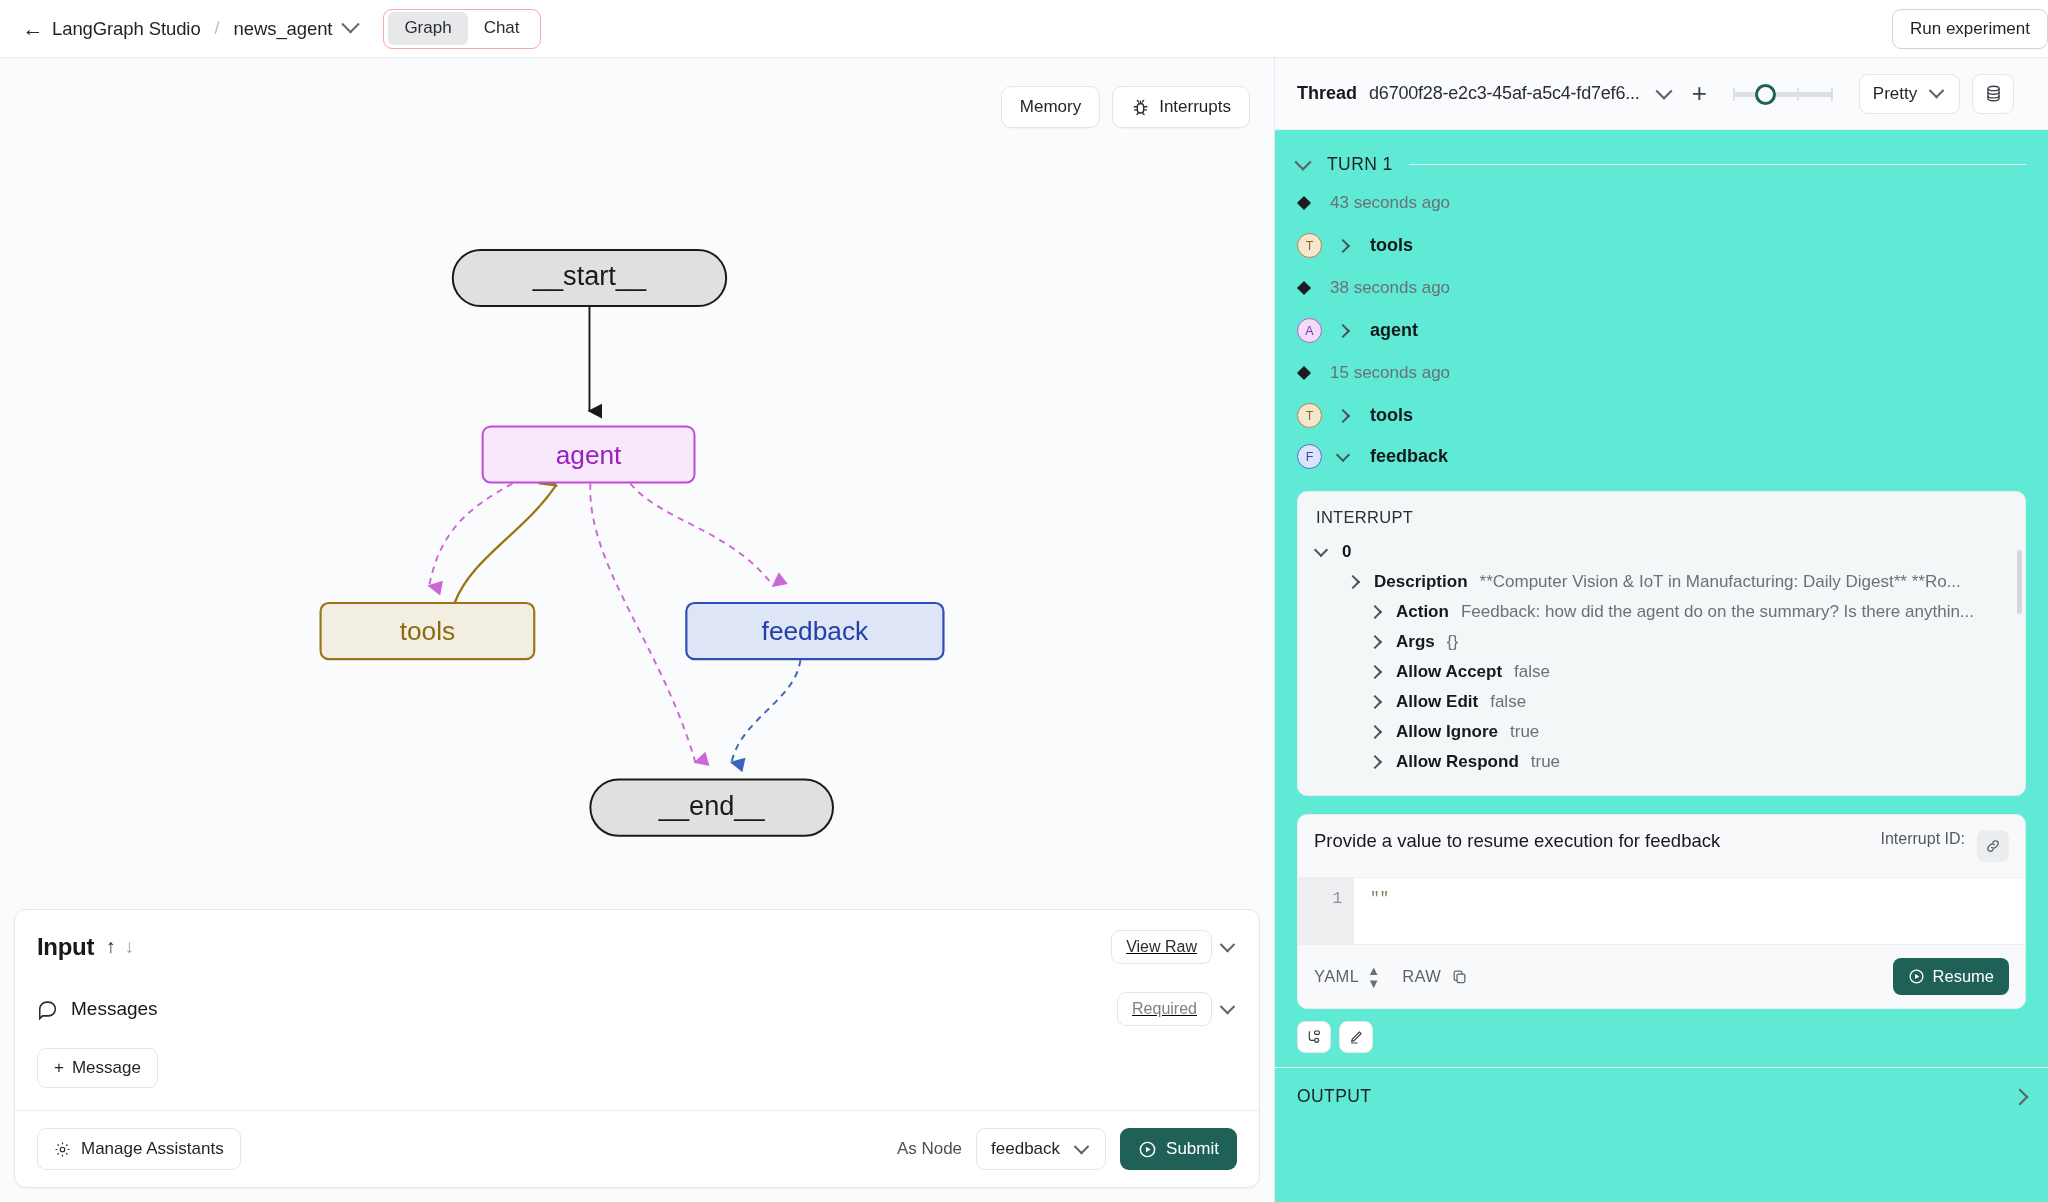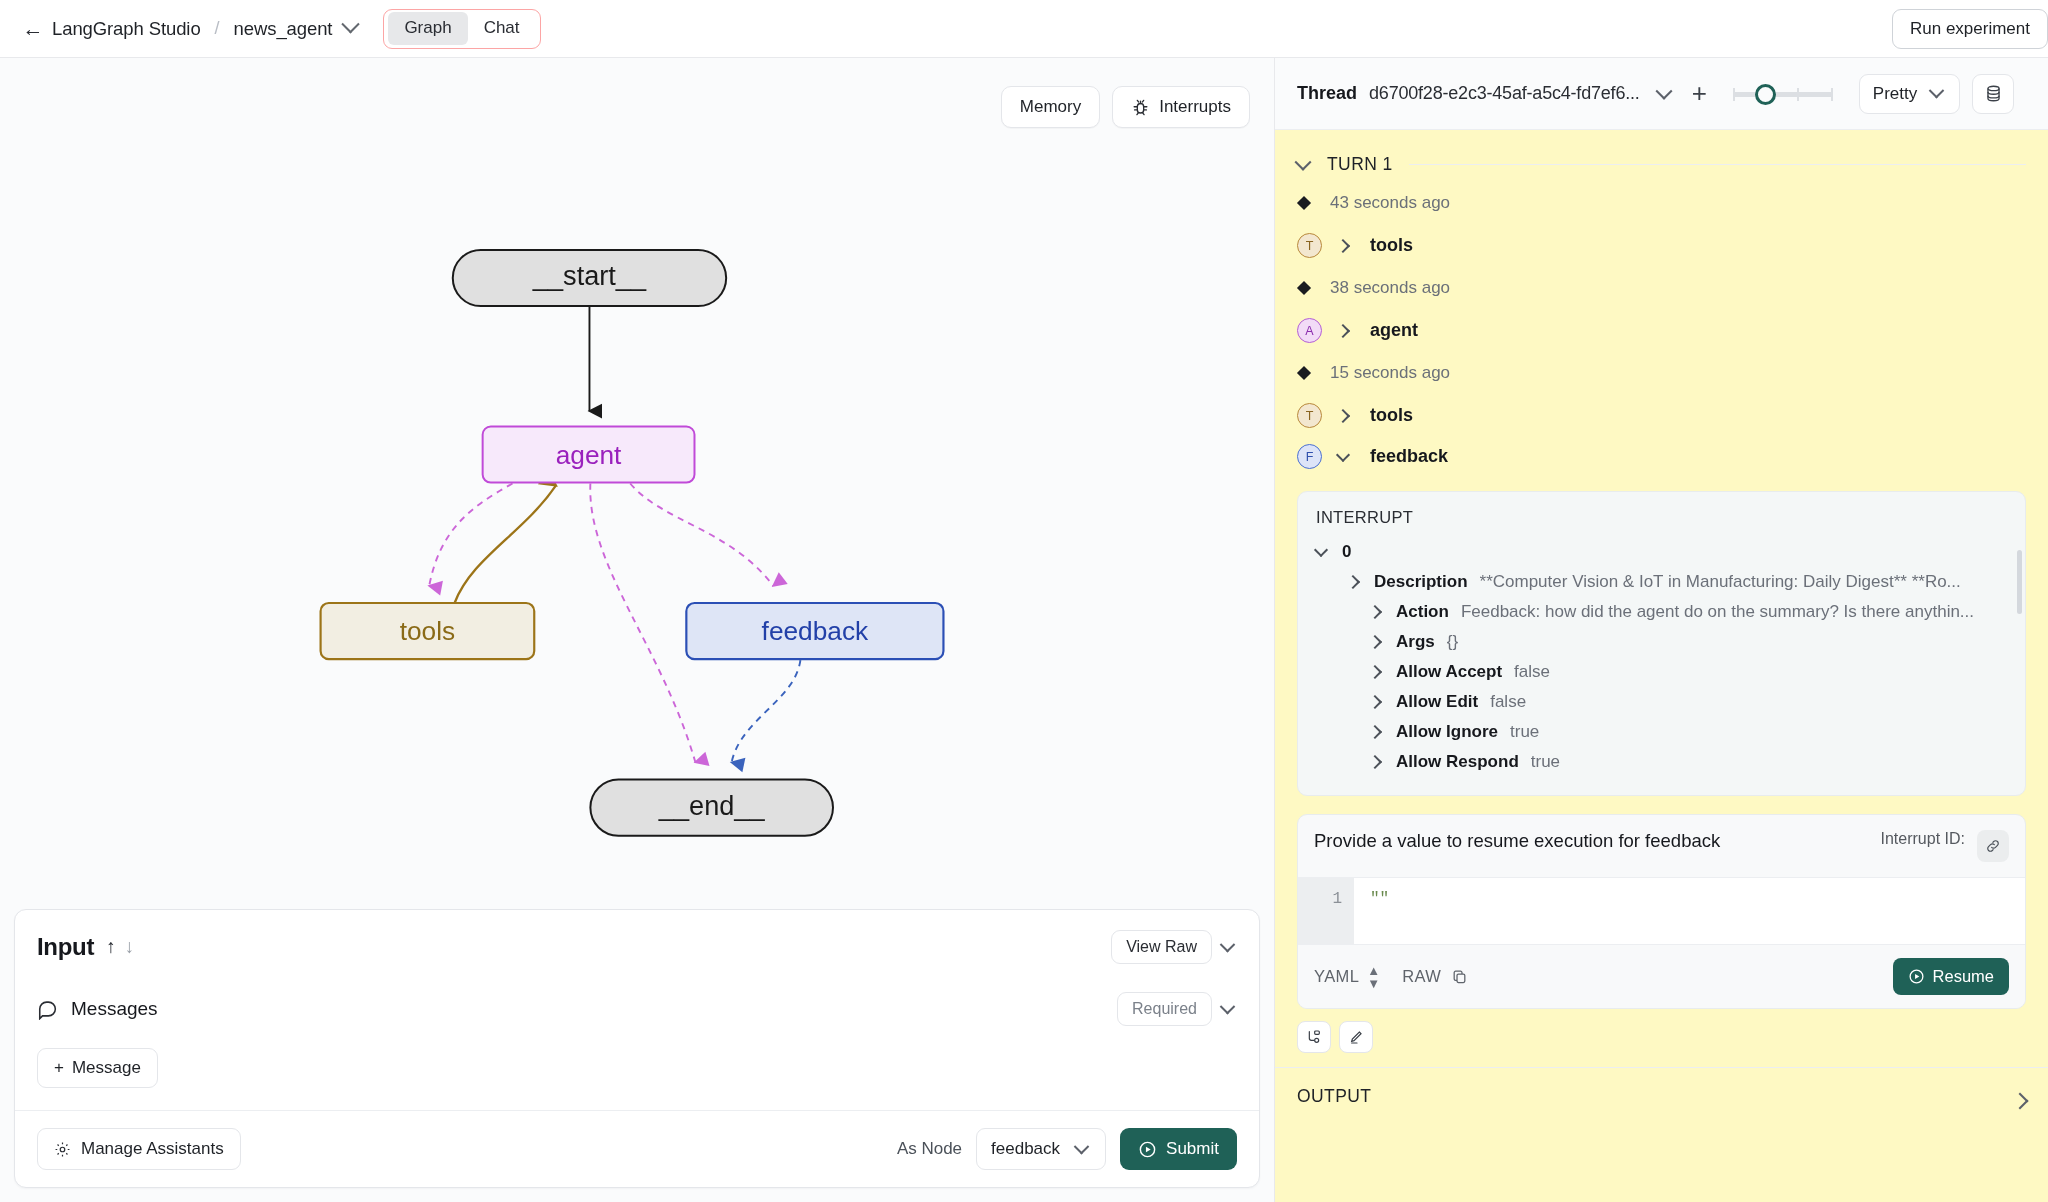--- a/index.html
+++ b/index.html
@@ -78,21 +78,21 @@
     margin: 0 14px 14px 14px; background: #ffffff;
     border: 1px solid #e4e6ea; border-radius: 12px;
     box-shadow: 0 1px 2px rgba(16,24,40,.04);
     display: flex; flex-direction: column;
   }
   .ip-top { padding: 20px 22px 0 22px; }
   .ip-row { display: flex; align-items: center; }
   .ip-title { font-size: 24px; font-weight: 700; color: #16181d; letter-spacing: -0.3px; }
   .ip-arrow { font-size: 19px; color: #2a2d33; margin-left: 12px; cursor: pointer; }
   .ip-arrow.dim { color: #9aa0a8; margin-left: 9px; }
-  .ip-right { margin-left: auto; display: flex; align-items: center; gap: 10px; }
+  .ip-right { margin-left: auto; display: flex; align-items: center; gap: 10px; text-decoration: underline; }
   .pill-btn {
     border: 1px solid #e4e6ea; background: #fff; border-radius: 9px;
     font-size: 16px; color: #2a2d33; padding: 7px 14px; cursor: pointer;
   }
   .pill-btn.muted { color: #7b818a; }
   .chev-sm {
     width: 11px; height: 11px; border-right: 2px solid #5c616a; border-bottom: 2px solid #5c616a;
     transform: rotate(45deg) translate(-2px,-2px); cursor: pointer; margin-right: 4px;
   }
   .ip-msgs { display: flex; align-items: center; padding: 28px 22px 0 22px; }
@@ -153,21 +153,21 @@
     margin-left: 26px; border: 1px solid #e4e6ea; background: #fff; border-radius: 9px;
     font-size: 17px; color: #1f2227; padding: 9px 13px; cursor: pointer;
     display: flex; align-items: center; gap: 14px;
   }
   .db-btn {
     margin-left: 12px; border: 1px solid #e4e6ea; background: #fff; border-radius: 9px;
     width: 42px; height: 40px; display: flex; align-items: center; justify-content: center;
     cursor: pointer;
   }
 
-  .thread-body { flex: 1; overflow: hidden; position: relative; background: #fef9c3; }
+  .thread-body { flex: 1; overflow: hidden; position: relative; background: #5eead4; }
   .turn-head { display: flex; align-items: center; padding: 24px 22px 6px 22px; }
   .turn-chev {
     width: 12px; height: 12px; border-right: 2px solid #5c616a; border-bottom: 2px solid #5c616a;
     transform: rotate(45deg) translate(-2px,-2px); margin-right: 18px; cursor: pointer;
   }
   .turn-title { font-size: 17.5px; color: #1f2227; letter-spacing: 0.4px; white-space: nowrap; }
   .turn-rule { flex: 1; height: 1px; background: #eceef1; margin-left: 16px; }
 
   .tl-time { display: flex; align-items: center; padding: 12px 22px 12px 24px; }
   .diamond { width: 10px; height: 10px; background: #1a1c20; transform: rotate(45deg); margin-right: 21px; }
@@ -239,21 +239,21 @@
   .resume-btn {
     margin-left: auto; background: #1f6157; color: #fff; border: none; border-radius: 8px;
     font-size: 16.5px; padding: 9px 15px; cursor: pointer; display: flex; align-items: center; gap: 8px;
   }
   .mini-tools { display: flex; gap: 8px; padding: 12px 22px 0 22px; }
   .mini-btn {
     width: 34px; height: 32px; border: 1px solid #e4e6ea; border-radius: 8px;
     background: #fff; display: flex; align-items: center; justify-content: center; cursor: pointer;
   }
   .output-bar {
-    border-top: 1px solid #eceef1; padding: 18px 22px; display: flex; align-items: flex-end;
+    border-top: 1px solid #eceef1; padding: 18px 22px; display: flex; align-items: center;
     margin-top: 14px;
   }
   .output-lbl { font-size: 17.5px; color: #1f2227; letter-spacing: 0.4px; }
   .out-chev {
     margin-left: auto; width: 12px; height: 12px;
     border-right: 2px solid #5c616a; border-top: 2px solid #5c616a;
     transform: rotate(45deg); cursor: pointer;
   }
 </style>
 </head>

